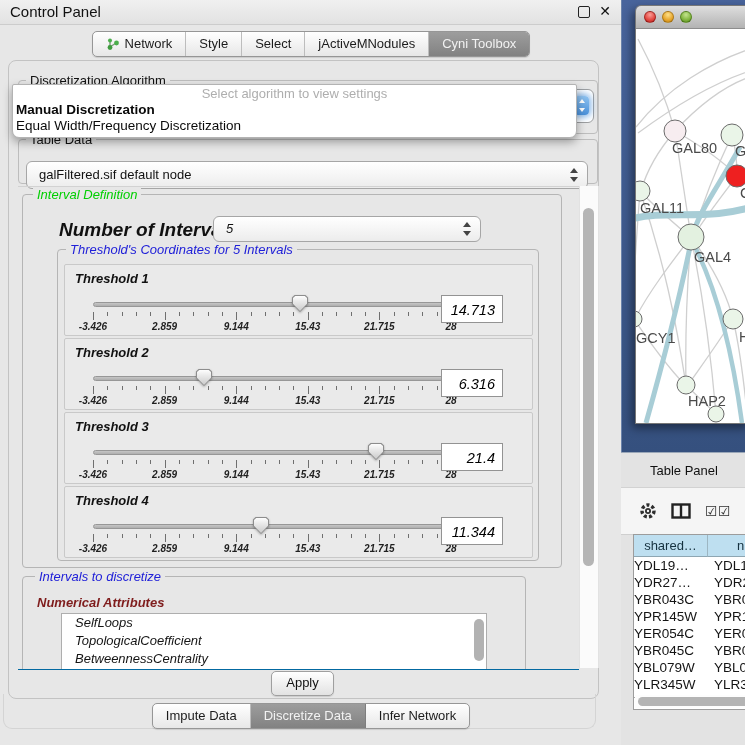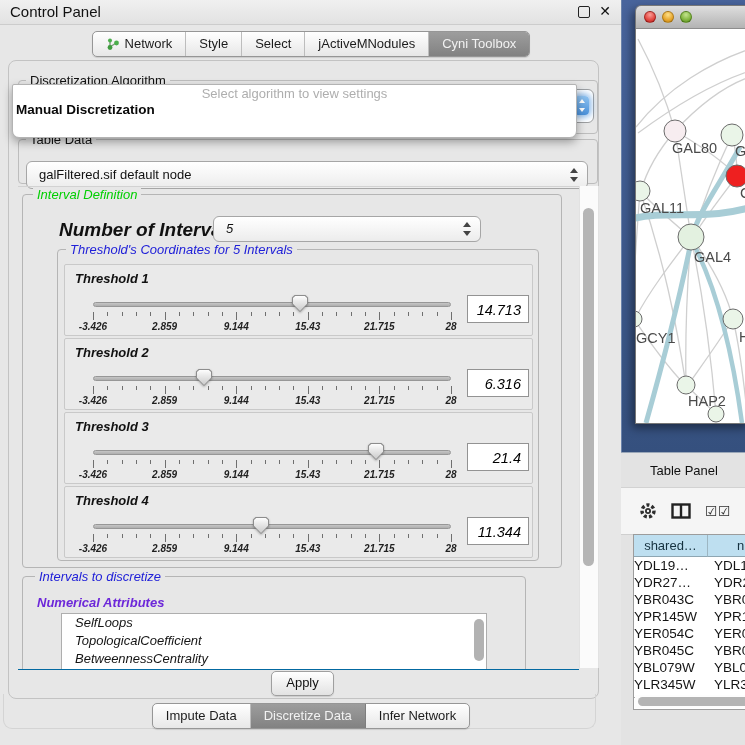--- a/index.html
+++ b/index.html
@@ -71,25 +71,25 @@
   .slider{position:absolute;left:28px;top:28px;width:358px;height:40px;}
   .track{position:absolute;left:0;top:9px;width:100%;height:5px;background:linear-gradient(#c6c6c6,#aeaeae);border:1px solid #979797;border-radius:4px;box-sizing:border-box;}
   .thumb-wrap{position:absolute;top:2px;width:16px;height:17px;filter:drop-shadow(0 1px 1px rgba(0,0,0,.3));}
   .thumb-o{width:100%;height:100%;background:#8d8d8d;clip-path:polygon(16% 0,84% 0,100% 14%,100% 52%,50% 100%,0 52%,0 14%);}
   .thumb-i{position:absolute;inset:1px;background:linear-gradient(#fdfdfd,#cacaca);clip-path:polygon(16% 0,84% 0,100% 14%,100% 52%,50% 100%,0 52%,0 14%);}
   .ticks{position:absolute;left:0;top:19px;width:100%;height:9px;}
   .tick{position:absolute;top:0;width:1px;height:4px;background:#6f6f6f;}
   .tick.major{height:8px;}
   .tick-labels{position:absolute;left:0;top:28px;width:100%;height:12px;}
   .tick-labels span{position:absolute;transform:translateX(-50%);font-size:10px;font-weight:bold;color:#1f1f1f;white-space:nowrap;}
-  .vbox{position:absolute;left:402px;top:30px;width:62px;height:28px;background:#fff;border:1px solid #939393;font-size:14.5px;color:#000;text-align:right;line-height:28px;padding-right:7px;box-sizing:border-box;}
+  .vbox{position:absolute;left:376px;top:30px;width:62px;height:28px;background:#fff;border:1px solid #939393;font-size:14.5px;color:#000;text-align:right;line-height:28px;padding-right:7px;box-sizing:border-box;}
 
   .attr-group{left:4px;top:389px;width:502px;height:110px;border:1px solid #b5b5b5;border-radius:4px;}
   .attr-label{left:12px;top:-8px;position:absolute;font-size:13px;background:#e7e7e7;padding:0 4px;}
-  .attr-title{position:absolute;left:14px;top:18px;font-size:13px;font-weight:bold;color:#6d28d9;text-align:center;}
+  .attr-title{position:absolute;left:14px;top:18px;font-size:13px;font-weight:bold;color:#7f1d1d;text-align:center;}
   .attr-list{position:absolute;left:38px;top:36px;width:424px;height:72px;background:#fff;border:1px solid #aeaeae;overflow:hidden;}
   .attr-item{height:18px;line-height:18px;padding-left:13px;font-size:13px;color:#141414;}
   .attr-list .lthumb{position:absolute;right:2px;top:5px;width:10px;height:42px;border-radius:5px;background:#b2b2b2;}
 
   .apply-btn{left:271px;top:671px;width:61px;height:23px;border:1px solid #9f9f9f;border-radius:5px;background:linear-gradient(#ffffff,#e2e2e2);font-size:13px;color:#111;text-align:center;line-height:22px;box-shadow:0 1px 1px rgba(0,0,0,.12);}
 
   
   .right{left:621px;top:0;width:124px;height:745px;overflow:hidden;}
   .desktop{position:absolute;left:0;top:0;width:124px;height:452px;background:linear-gradient(180deg,#48649c,#35507e);border-left:1px solid #6b83ab;}
   .net-window{position:absolute;left:14px;top:5px;width:115px;height:417px;border:1px solid #777;border-right:none;border-radius:6px 0 0 0;box-shadow:-3px 4px 10px rgba(0,0,0,.45);}
@@ -163,20 +163,21 @@
 <div class="abs algo-combo">
   <span class="algo-combo-btn">
       <span class="up"></span>
       <span class="dn"></span>
     </span>
 </div>
 
 <div class="abs popup">
   <div class="hint">Select algorithm to view settings</div>
   <div class="item bold">Manual Discretization</div>
+  <div class="item">Equal Width/Frequency Discretization</div>
 </div>
 
 <div class="abs tabledata-group"></div>
 <span class="group-label abs tabledata-label">Table Data</span>
 <div class="abs tabledata-group" style="border:none;">
   <div class="combo td-combo">
     <span class="val">galFiltered.sif default node</span>
     <span class="stepper">
         <span class="up"></span>
         <span class="dn"></span>

